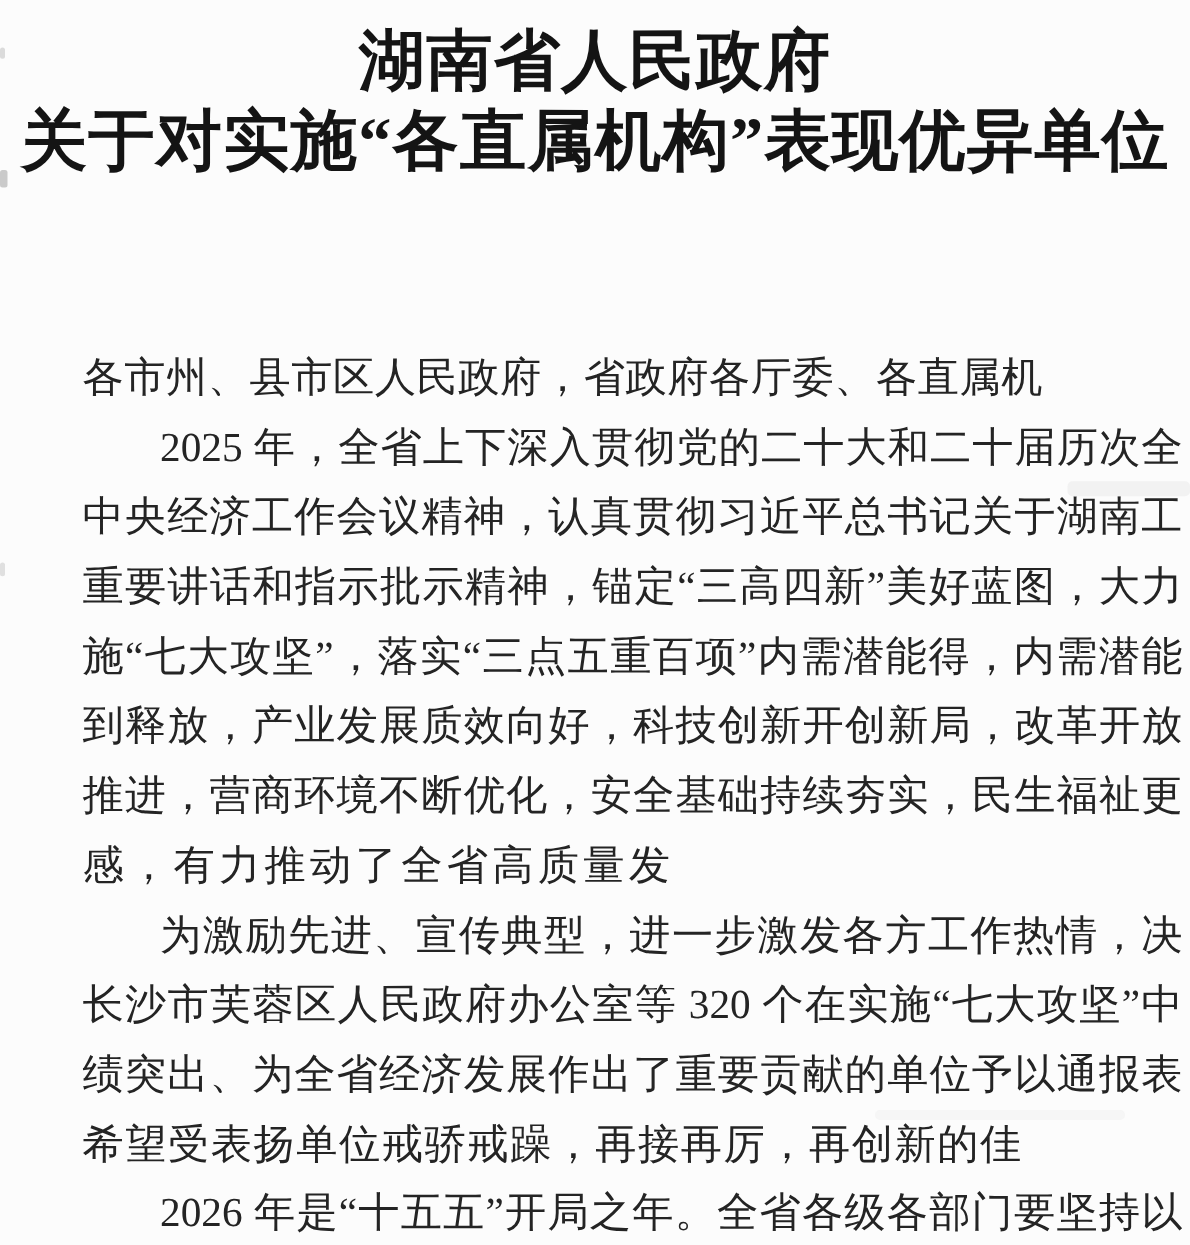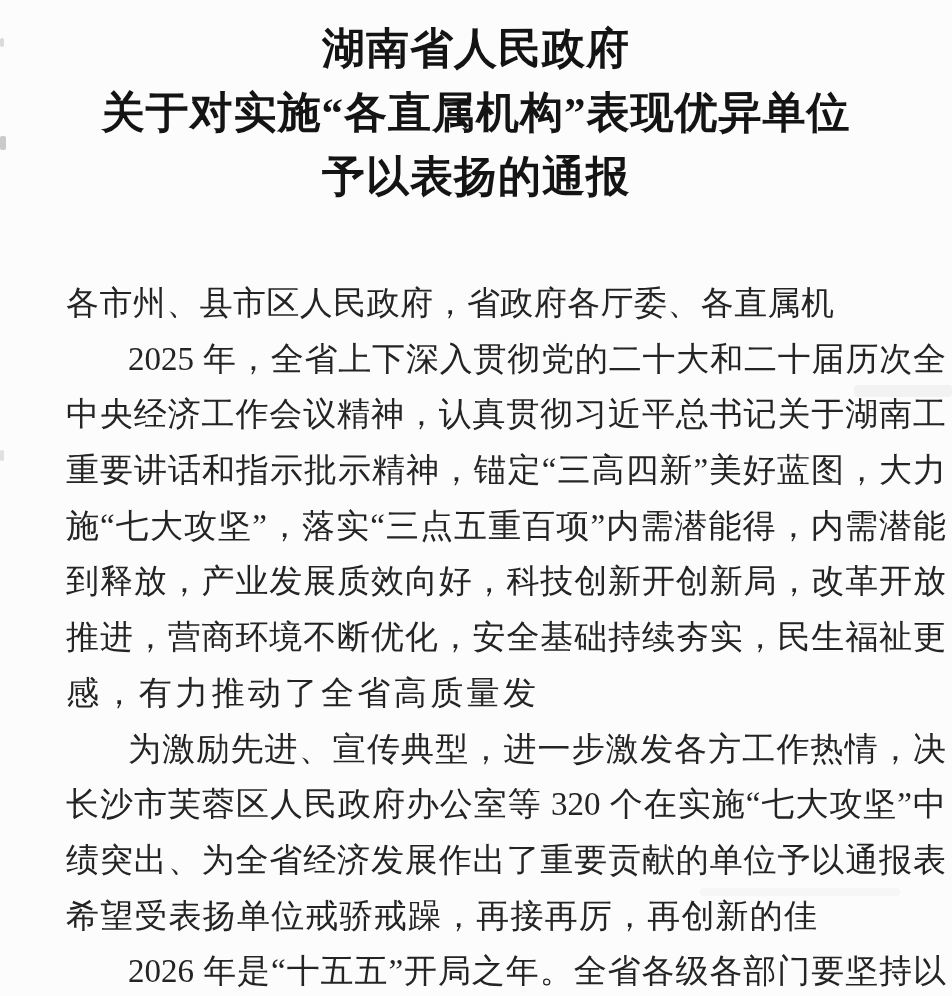--- a/index.html
+++ b/index.html
@@ -20,21 +20,21 @@
   .doc-title {
     position: absolute;
     top: 17px;
     left: 0;
     right: 0;
     text-align: center;
   }
   .title-line {
     height: 64px;
     line-height: 64px;
-    font-size: 43px;
+    font-size: 53px;
     font-weight: 700;
     color: #141414;
     letter-spacing: 1px;
     white-space: nowrap;
   }
   
   .doc-body {
     position: absolute;
     top: 276px;
     left: 66px;
@@ -87,21 +87,20 @@
   .smudge-b { left: 700px; top: 888px; width: 200px; height: 8px; opacity: 0.5; }
 </style>
 </head>
 <body>
 
 <div class="page">
 
   <header class="doc-title">
     <div class="title-line">湖南省人民政府</div>
     <div class="title-line">关于对实施“各直属机构”表现优异单位</div>
-    <div class="title-line">予以表扬的通报</div>
   </header>
 
   <main class="doc-body">
     <div class="line short w768">各市州、县市区人民政府，省政府各厅委、各直属机构：</div>
     <div class="line fill indent">2025 年，全省上下深入贯彻党的二十大和二十届历次全会、</div>
     <div class="line fill">中央经济工作会议精神，认真贯彻习近平总书记关于湖南工作的</div>
     <div class="line fill">重要讲话和指示批示精神，锚定“三高四新”美好蓝图，大力实</div>
     <div class="line fill">施“七大攻坚”，落实“三点五重百项”内需潜能得，内需潜能得</div>
     <div class="line fill">到释放，产业发展质效向好，科技创新开创新局，改革开放有序</div>
     <div class="line fill">推进，营商环境不断优化，安全基础持续夯实，民生福祉更加可</div>

